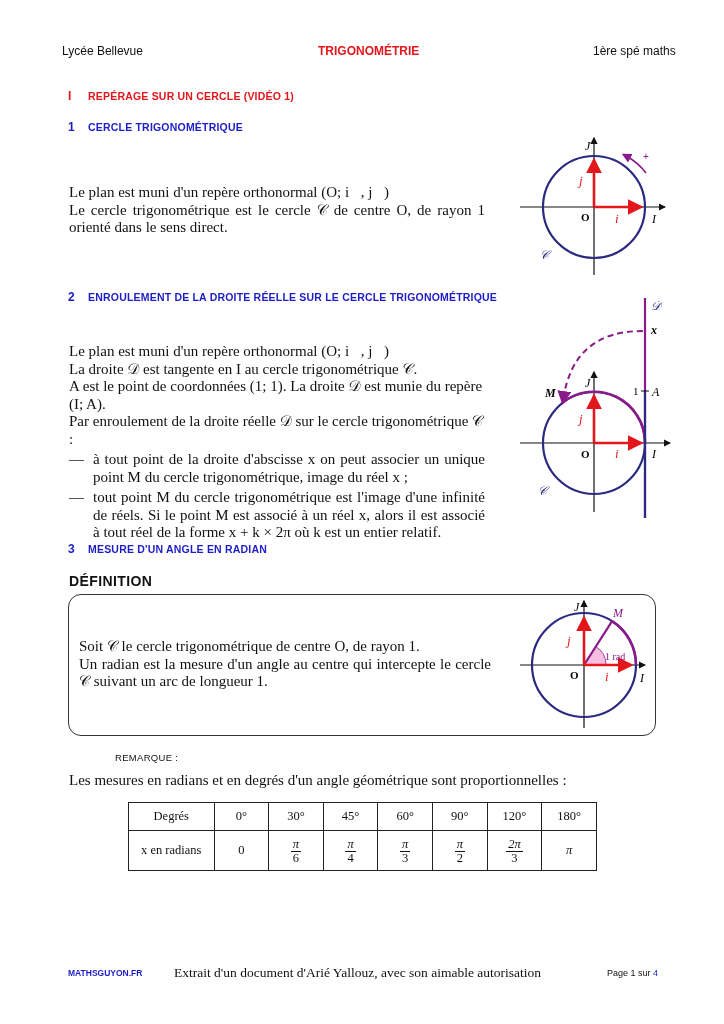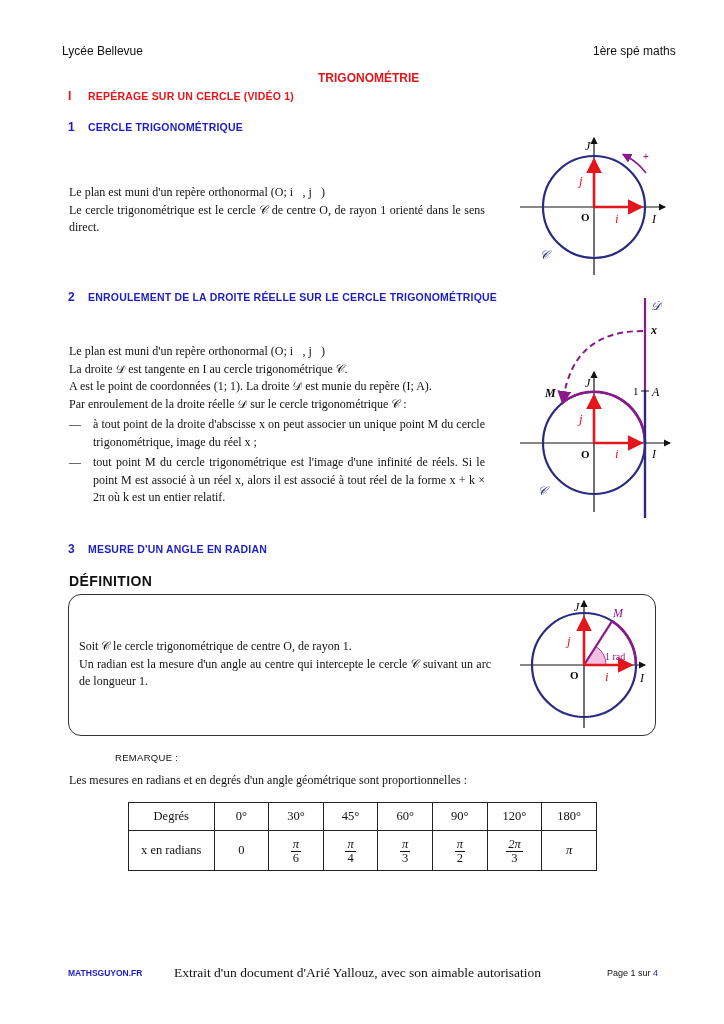--- a/index.html
+++ b/index.html
@@ -4,38 +4,38 @@
 <style>
   html, body { margin:0; padding:0; background:#ffffff; }
   body { width:724px; height:1024px; position:relative; overflow:hidden; font-family:"Liberation Serif", serif; color:#111; }
   .sans { font-family:"Liberation Sans", sans-serif; }
   .abs { position:absolute; }
   .hdr { font-size:12px; top:44px; }
   .red { color:#e3161b; }
   .blue { color:#1c1cc8; }
   .sec-title { font-family:"Liberation Sans", sans-serif; font-weight:bold; font-size:10.5px; letter-spacing:0.2px; }
   .sec-title .num { display:inline-block; width:20px; font-size:12px; }
-  .body { font-size:12px; line-height:17.5px; }
+  .body { font-size:15px; line-height:17.5px; }
   .small-cap { font-family:"Liberation Sans", sans-serif; font-weight:bold; font-size:14px; letter-spacing:0.4px; }
   .justify { text-align:justify; }
   .bullet { position:relative; padding-left:24px; }
   .bullet .dash { position:absolute; left:0; top:0; }
   .defbox { border:1.3px solid #333; border-radius:13px; }
   table.conv { border-collapse:collapse; font-size:12.5px; }
   table.conv td { border:1px solid #222; text-align:center; padding:0; }
   .frac { display:inline-flex; flex-direction:column; align-items:center; line-height:13px; }
   .frac .n { border-bottom:1px solid #111; padding:0 2px; font-style:italic; }
   .frac .d { }
   .footer { top:965px; }
 </style>
 </head>
 <body>
 
 <div class="abs hdr sans" style="left:62px;">Lycée Bellevue</div>
-<div class="abs hdr sans red" style="left:318px; font-weight:bold;margin-top:27px;">TRIGONOMÉTRIE</div>
+<div class="abs hdr sans red" style="left:318px; font-weight:bold;">TRIGONOMÉTRIE</div>
 <div class="abs hdr sans" style="left:593px;">1ère spé maths</div>
 
 <div class="abs sec-title red" style="left:68px; top:89px;">
   <span class="num">I</span><span>REPÉRAGE SUR UN CERCLE (VIDÉO 1)</span>
 </div>
 
 <div class="abs sec-title blue" style="left:68px; top:120px;">
   <span class="num">1</span><span>CERCLE TRIGONOMÉTRIQUE</span>
 </div>
 <div class="abs body" style="left:69px; top:184px; width:416px;">

